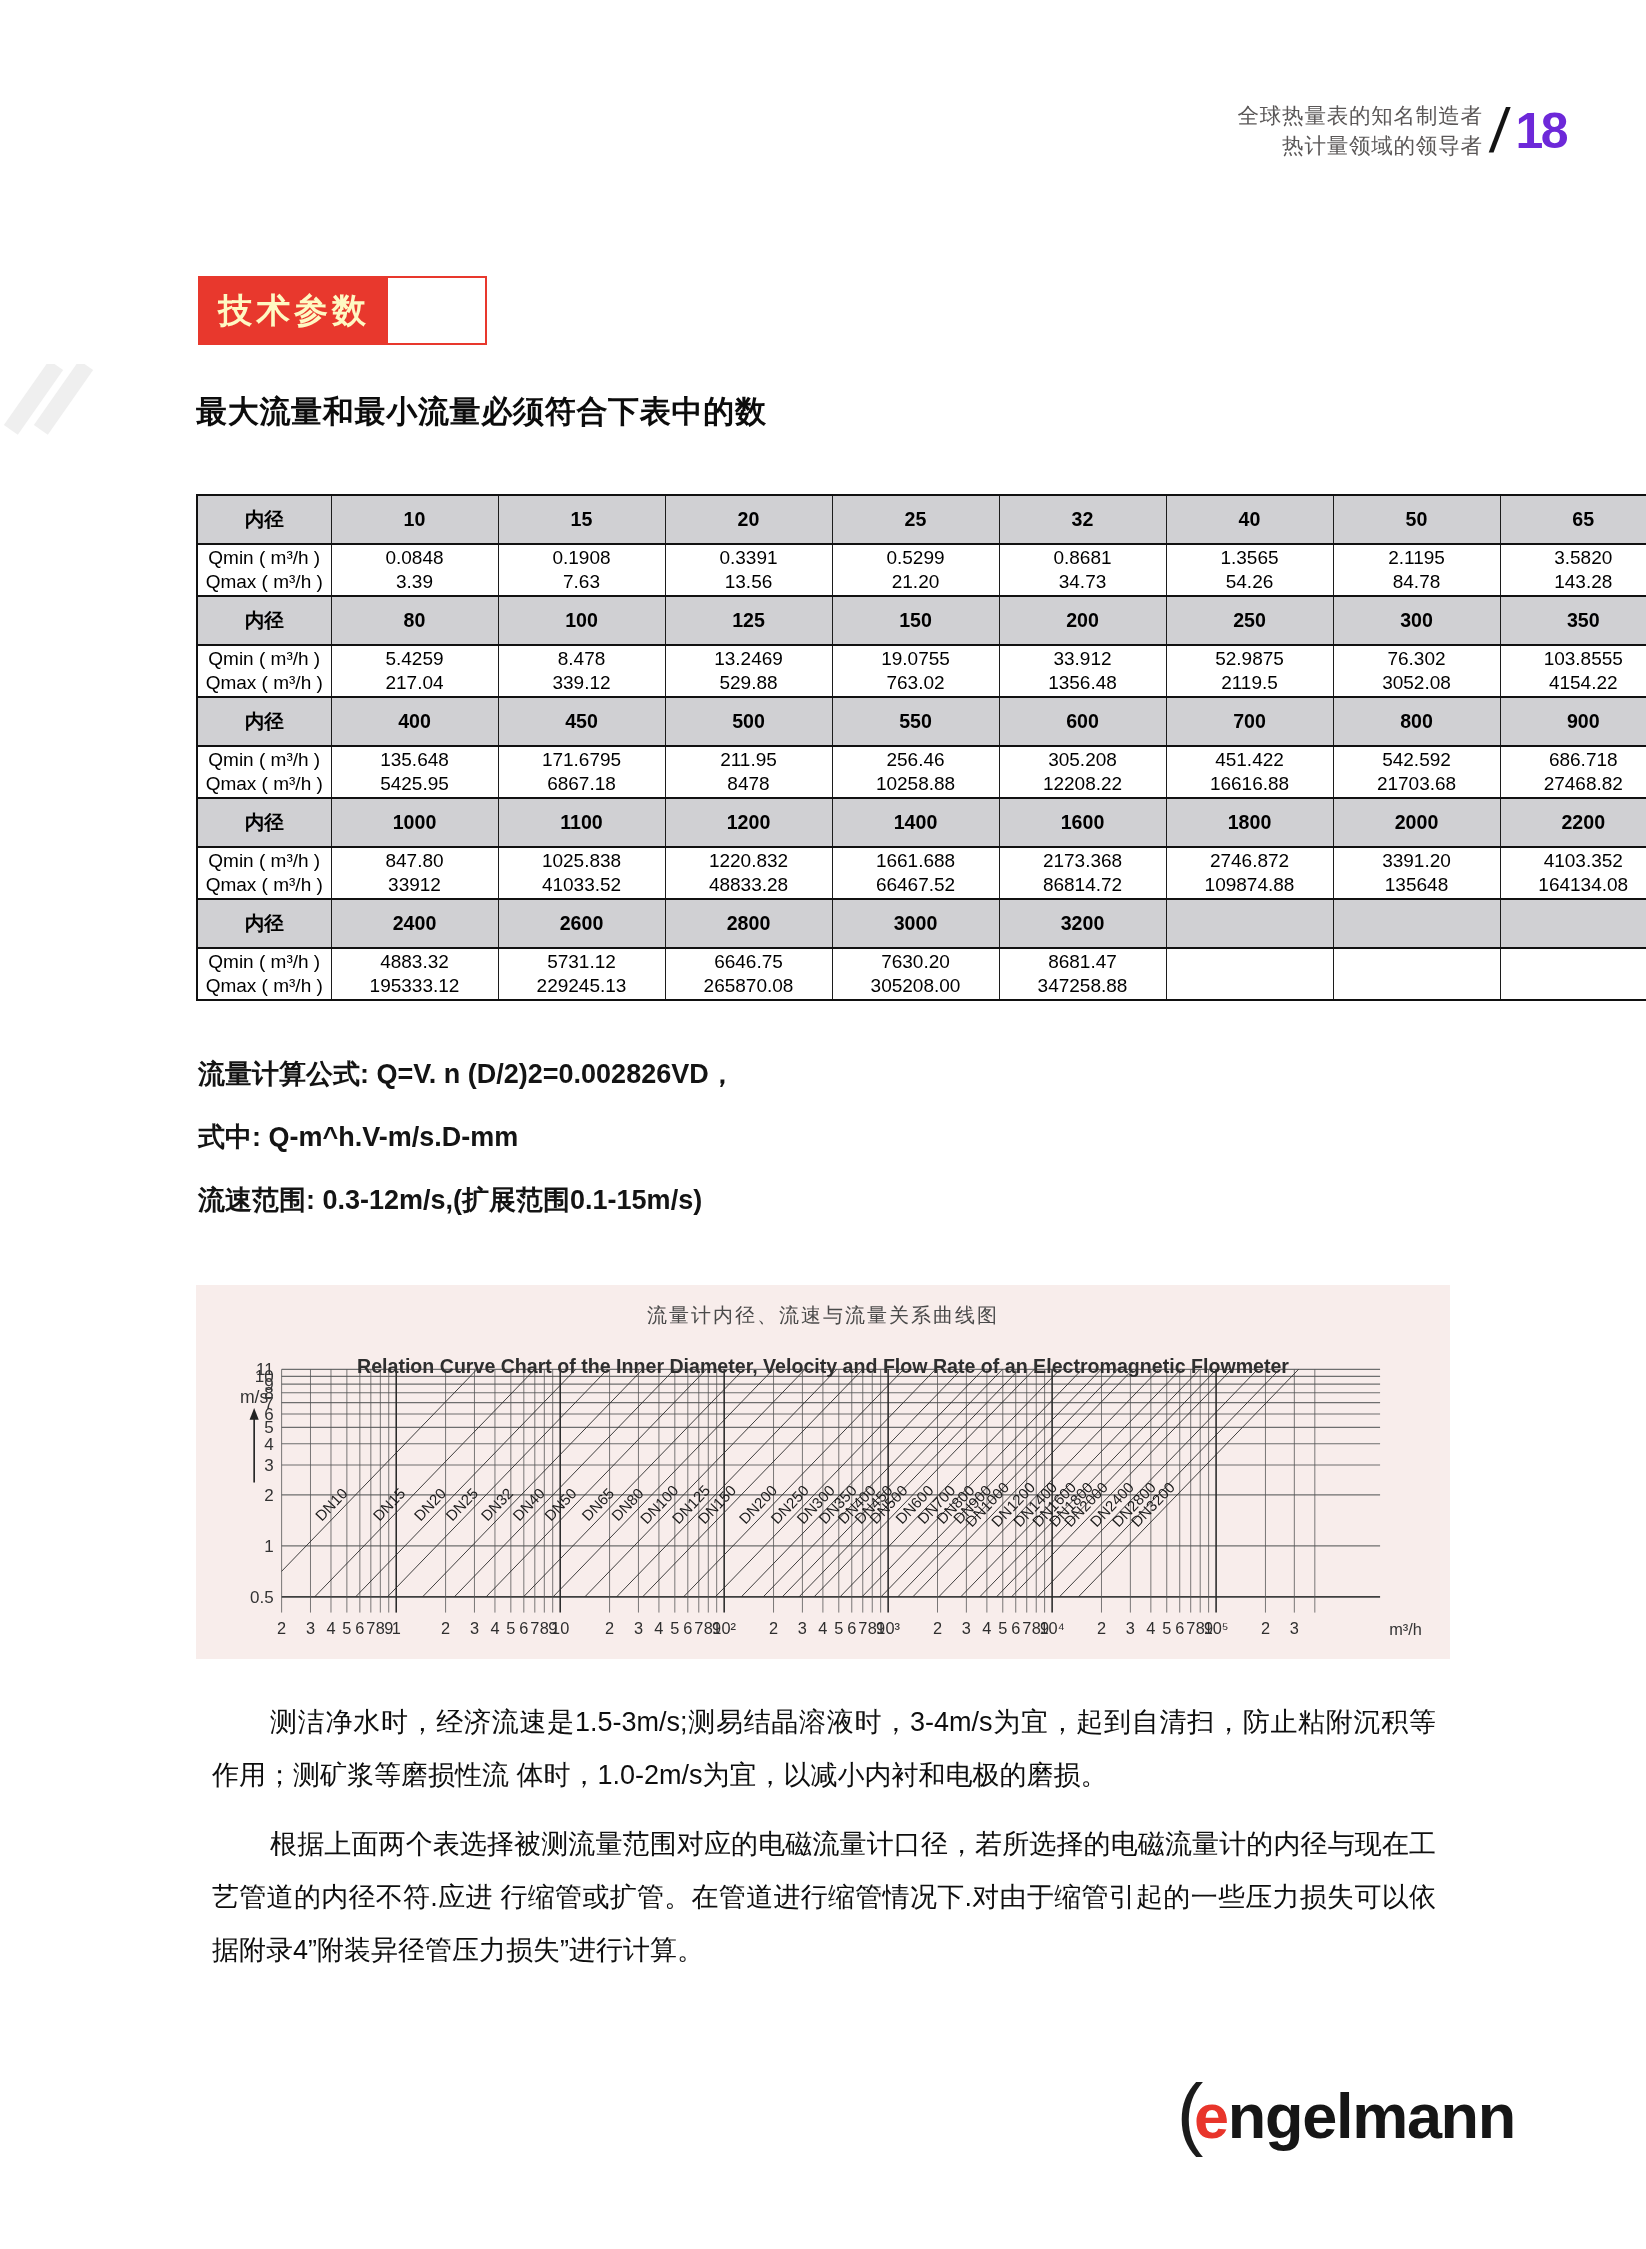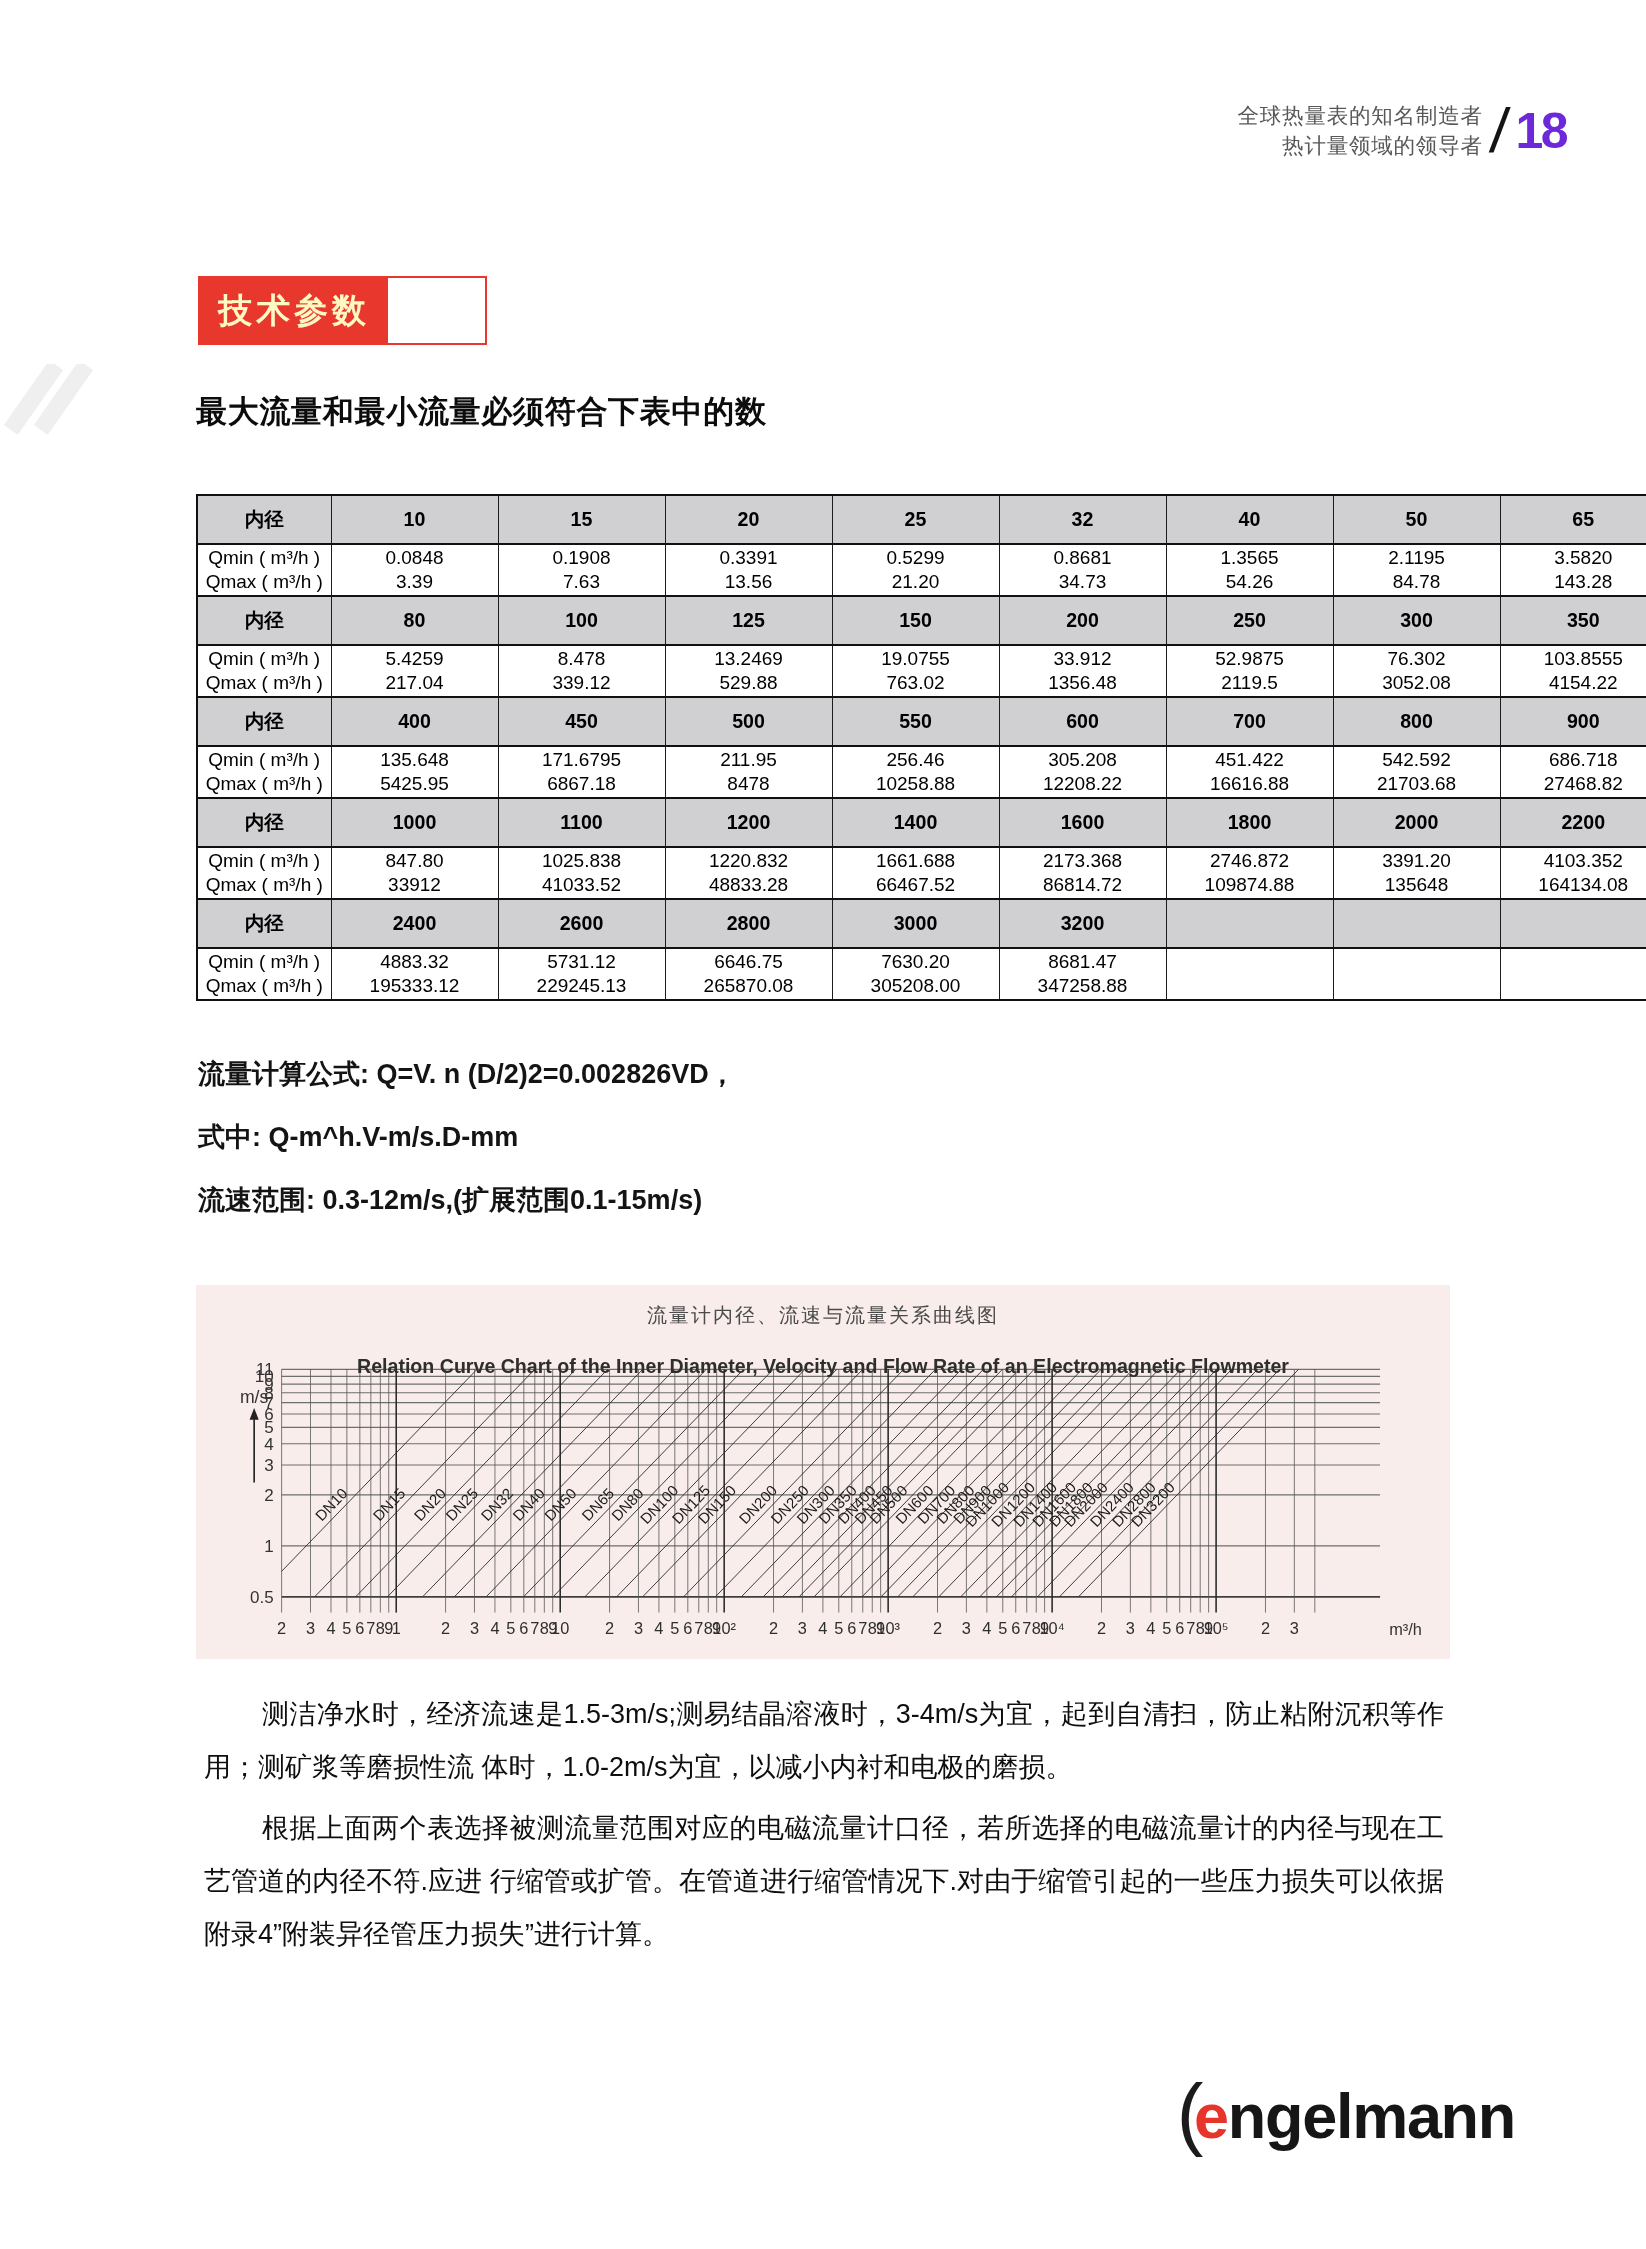--- a/index.html
+++ b/index.html
@@ -46,21 +46,21 @@
   .chart-panel{position:absolute;left:196px;top:1285px;width:1254px;height:374px;background:#f8edeb;}
   .chart-title{position:absolute;left:0;top:17px;width:100%;text-align:center;
                font-size:20px;color:#4a4a4a;letter-spacing:2px;}
   .chart-subtitle{position:absolute;left:0;top:47px;width:100%;text-align:center;
                   font-size:19.6px;color:#2e2e2e;font-weight:600;margin-top:23px;}
   .chart-svg{position:absolute;left:0;top:0;width:1254px;height:374px;}
 
   
   .paras{position:absolute;left:196px;top:1680px;width:1256px;font-size:27px;
          line-height:53px;text-align:justify;color:#0e0e0e;}
-  .paras p{margin:8px;text-indent:2.15em;}
+  .paras p{margin:16px;text-indent:2.15em;}
 
   
   .logo{position:absolute;right:131px;top:2076px;display:flex;align-items:center;}
   .logo .paren{font-size:80px;font-weight:400;line-height:1;color:#1b1b1b;
                margin-right:-9.2px;transform:translateY(-2.6px);}
   .logo .e{color:#e8352b;font-weight:700;font-size:63px;letter-spacing:-1.3px;}
   .logo .rest{color:#161616;font-weight:700;font-size:63px;letter-spacing:-1.3px;}
 </style>
 </head>
 <body>

